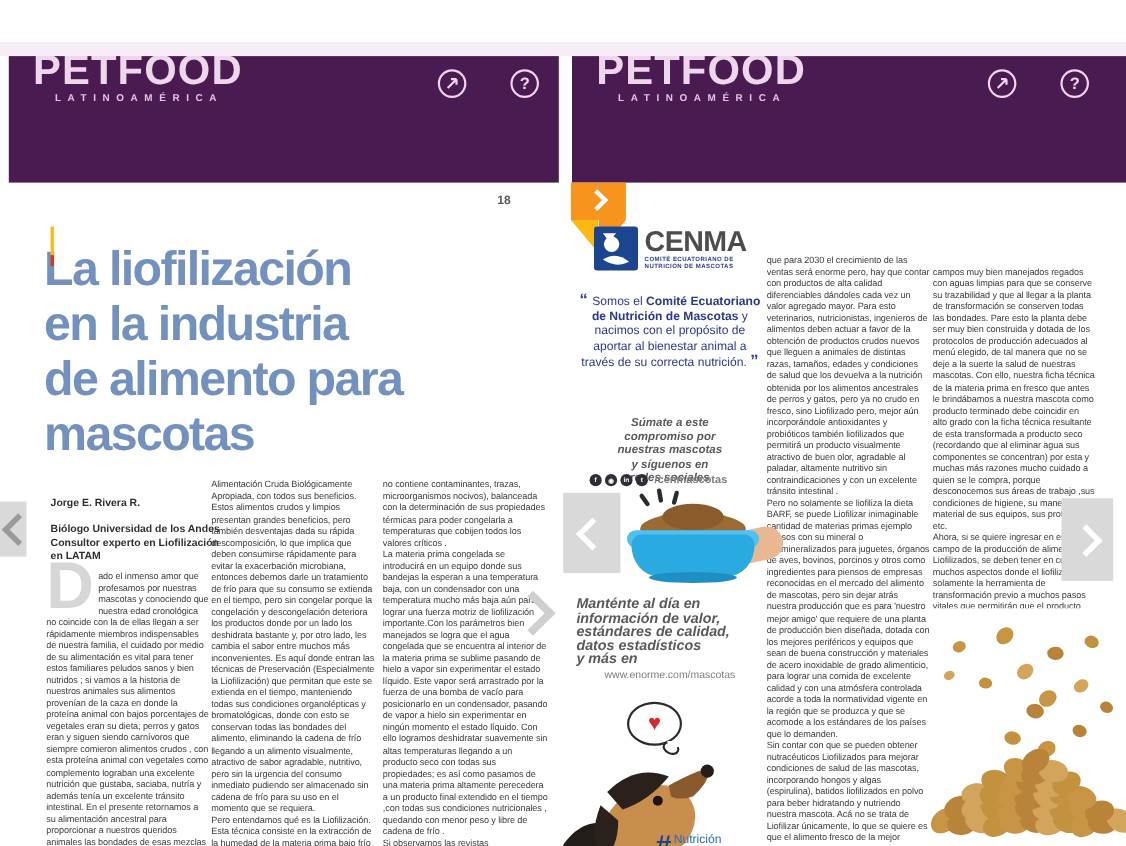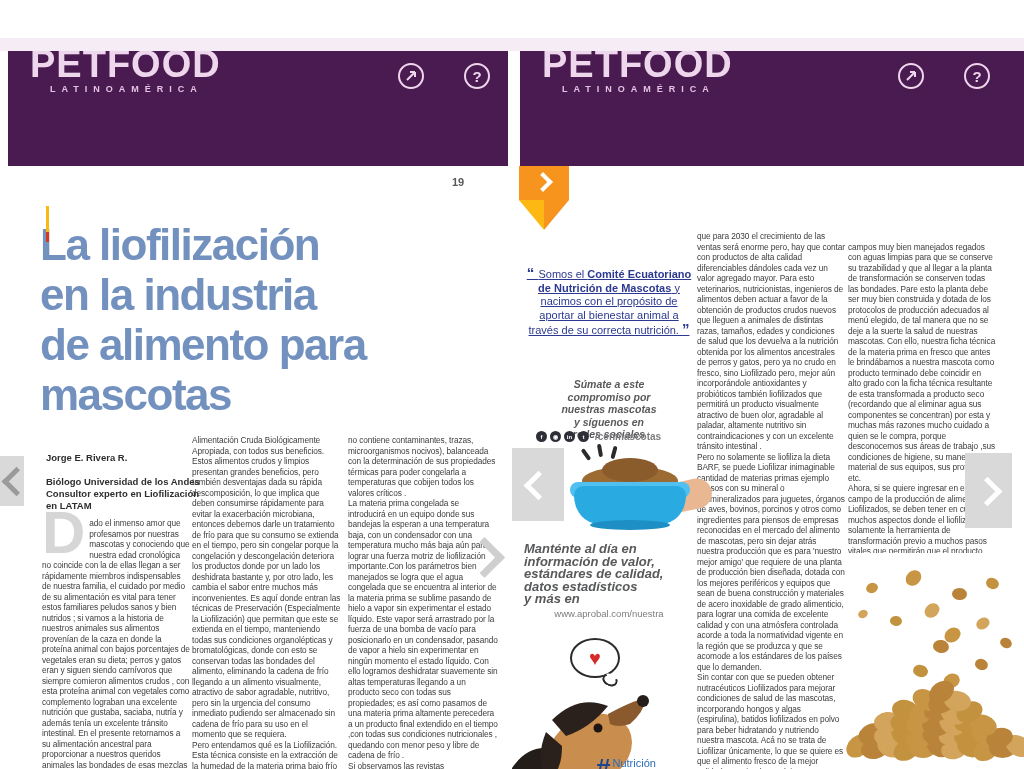--- a/index.html
+++ b/index.html
@@ -58,21 +58,21 @@
 
   
   .cenma-logo-row{left:540px;top:168px;display:flex;align-items:flex-start;gap:6px;}
   .cenma-square{width:40px;height:40px;background:#1b458f;border-radius:3px;position:relative;overflow:hidden;}
   .cenma-flagY{position:absolute;left:46px;top:168px;width:3px;height:26px;background:#fdb813;}
   .cenma-flagR{position:absolute;left:46px;top:194px;width:3px;height:10px;background:#d6371f;}
   .cenma-name{font-size:26px;font-weight:800;color:#4d4d4f;line-height:26px;letter-spacing:-0.5px;}
   .cenma-sub{font-size:5.5px;font-weight:bold;color:#2b3990;letter-spacing:0.4px;
              line-height:7px;white-space:pre-line;margin-top:1px;}
   .quote{left:524px;top:228px;width:170px;text-align:center;color:#2b3990;font-size:11px;
-         line-height:13.5px;text-decoration:underline;}
+         line-height:13.5px;}
   .quote b{font-weight:800;}
   .qmark{font-size:15px;font-weight:800;}
   .cta{left:524px;top:340px;width:170px;text-align:center;color:#58595b;font-size:10.5px;
        font-weight:bold;font-style:italic;line-height:12.5px;white-space:pre-line;}
   .social-row{left:536px;top:393px;width:150px;display:flex;align-items:center;gap:3px;}
   .soc{width:11px;height:11px;border-radius:50%;background:#2e2e38;color:#ffffff;font-size:6px;
        display:flex;align-items:center;justify-content:center;font-weight:bold;cursor:pointer;}
   .handle{font-size:10px;font-weight:bold;color:#7d7d7f;margin-left:3px;cursor:pointer;}
 
   
@@ -148,21 +148,21 @@
     <div class="abs hdr-icons hdr-icons-right">
       <div class="circ-icon">
         <svg width="14" height="14" viewBox="0 0 14 14">
             <path d="M3 11 L11 3 M11 3 h-5 M11 3 v5" stroke="#eed6ec" stroke-width="2" fill="none"></path>
           </svg>
       </div>
       <div class="circ-icon">?</div>
     </div>
   </div>
 
-  <div class="abs pagenum">19</div>
+  <div class="abs pagenum">18</div>
   <div class="abs title">La liofilización
 en la industria
 de alimento para
 mascotas</div>
   <div class="abs author">
     <span>Jorge E. Rivera R.</span><br>
     <span>Biólogo Universidad de los Andes
 Consultor experto en Liofilización en LATAM</span>
   </div>
 
@@ -185,20 +185,34 @@
     <div class="chev chev-right" style="width:22px;height:22px;border-width:7px;"></div>
   </div>
 
   <div class="abs ribbon-sq"></div>
   <div class="abs ribbon-tl"></div>
   <div class="abs ribbon-tr"></div>
   <div class="abs ribbon-chev">
     <div class="chev chev-right chev-white"></div>
   </div>
 
+  <div class="abs cenma-logo-row">
+    <div class="cenma-square">
+      <svg width="40" height="40" viewBox="0 0 40 40">
+        <path d="M8 6 L14 14 L20 6 Z" fill="#ffffff"></path>
+        <circle cx="16" cy="16" r="7" fill="#ffffff"></circle>
+        <path d="M8 30 Q20 22 32 32 Q20 38 8 30 Z" fill="#ffffff"></path>
+      </svg>
+    </div>
+    <div>
+      <div class="cenma-name">CENMA</div>
+      <div class="cenma-sub">COMITÉ ECUATORIANO DE
+NUTRICIÓN DE MASCOTAS</div>
+    </div>
+  </div>
   <div class="cenma-flagY"></div>
   <div class="cenma-flagR"></div>
 
   <div class="abs quote">
     <span class="qmark">“ </span><span>Somos el </span><b>Comité Ecuatoriano de Nutrición de Mascotas</b><span> y nacimos con el propósito de aportar al bienestar animal a través de su correcta nutrición. </span><span class="qmark">”</span>
   </div>
 
   <div class="abs cta">Súmate a este
 compromiso por
 nuestras mascotas
@@ -228,21 +242,21 @@
     </div>
     <div class="bowl-body"></div>
     <div class="bowl-base"></div>
   </div>
 
   <div class="abs info">Manténte al día en
 información de valor,
 estándares de calidad,
 datos estadísticos
 y más en</div>
-  <div class="abs info-url">www.aprobal.com/nuestra</div>
+  <div class="abs info-url">www.enorme.com/mascotas</div>
 
   <div class="abs bubble">
     <span class="heart">♥</span>
   </div>
   <div class="abs bubble-tail"></div>
 
   <div class="abs dog-svg">
     <svg width="165" height="131" viewBox="0 0 165 131">
       <path d="M0 131 L0 92 Q18 66 44 74 Q62 80 72 96 L78 131 Z" fill="#231d1a"></path>
       <ellipse cx="78" cy="74" rx="44" ry="34" fill="#c98d4e" transform="rotate(-28 78 74)"></ellipse>

